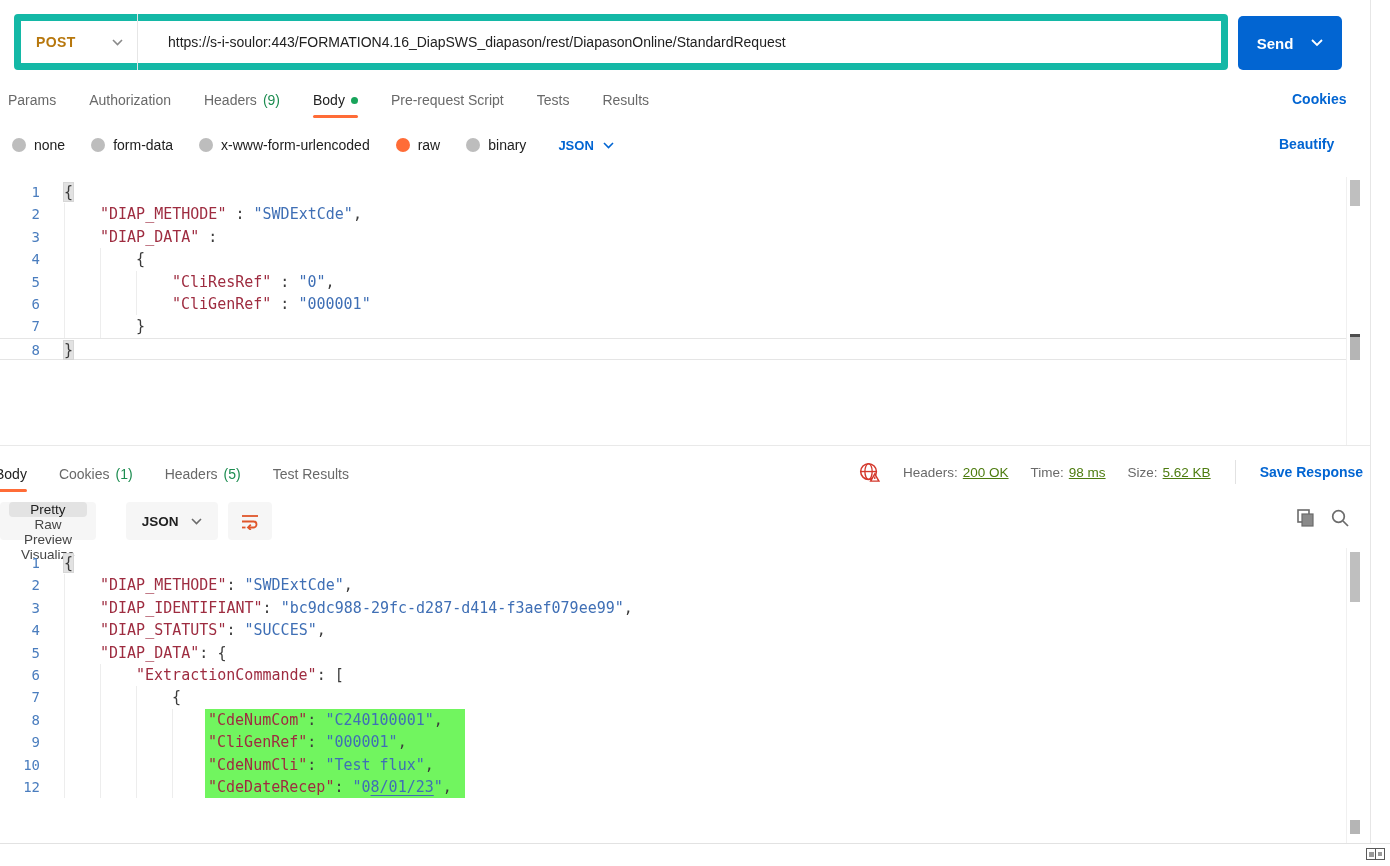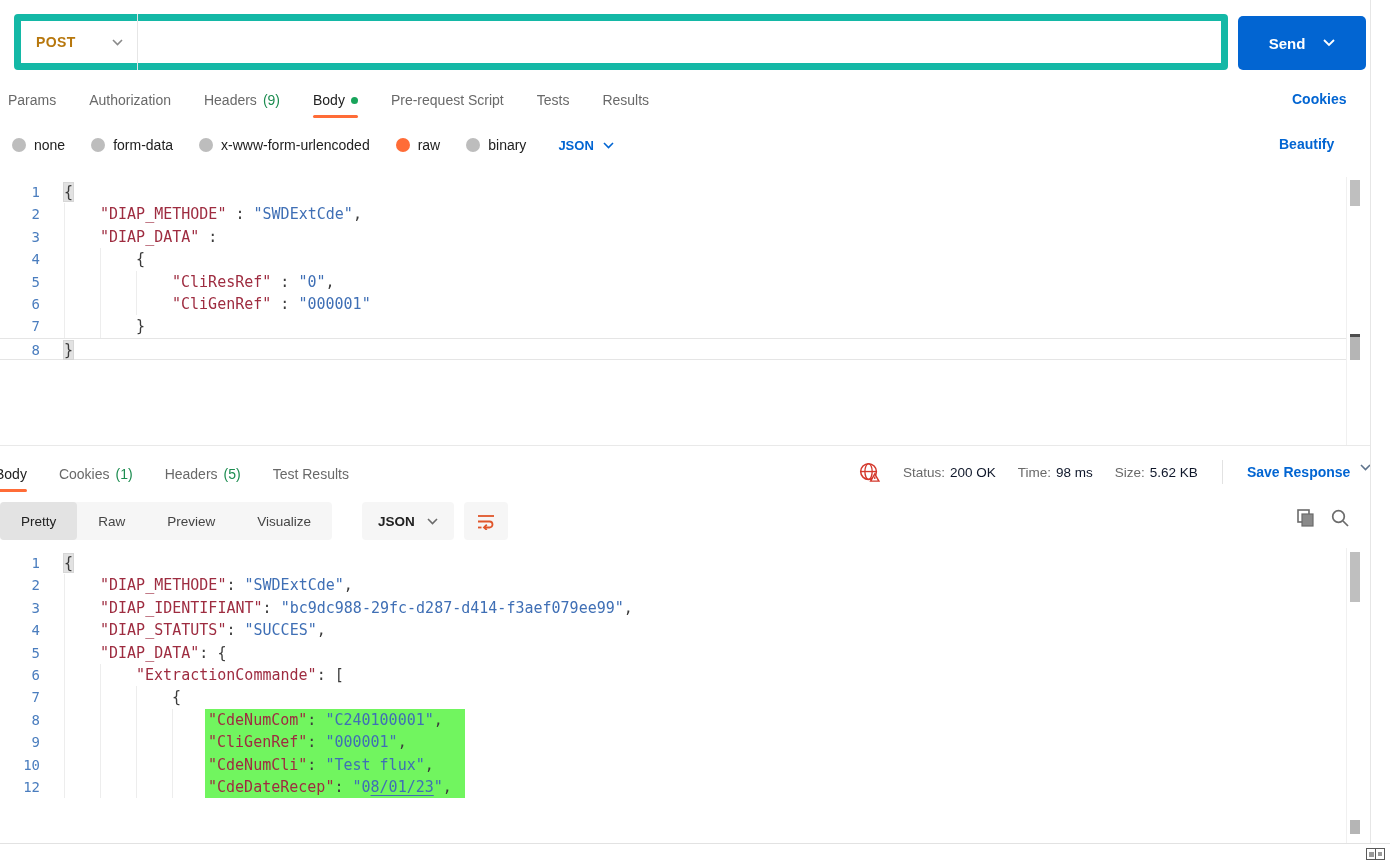--- a/index.html
+++ b/index.html
@@ -5,21 +5,21 @@
   * { margin:0; padding:0; box-sizing:border-box; }
   html,body { width:1390px; height:866px; background:#fff; font-family:"Liberation Sans", sans-serif; overflow:hidden; }
   .abs { position:absolute; }
   #app { position:relative; width:1390px; height:866px; background:#fff; }
 
   
   .url-box { left:14px; top:14px; width:1214px; height:56px; border:7px solid #14b8a6; border-radius:4px; display:flex; align-items:center; background:#fff; }
   .method { width:116px; padding-left:15px; display:flex; align-items:center; justify-content:space-between; padding-right:14px; color:#B7770D; font-weight:700; font-size:14px; letter-spacing:.4px; cursor:pointer; }
   .method-divider { width:1px; height:56px; background:#E6E6E6; }
   .url-text { padding-left:30px; font-size:14px; color:#212121; white-space:nowrap; overflow:hidden; }
-  .send-btn { left:1238px; top:16px; width:128px; height:54px; background:#0265D2; border-radius:5px; display:flex; align-items:center; justify-content:center; gap:18px; color:#fff; font-weight:700; font-size:15px; cursor:pointer; }
+  .send-btn { left:1238px; top:16px; width:104px; height:54px; background:#0265D2; border-radius:5px; display:flex; align-items:center; justify-content:center; gap:18px; color:#fff; font-weight:700; font-size:15px; cursor:pointer; }
 
   
   .req-tabs { left:8px; top:82px; height:36px; display:flex; align-items:center; gap:33px; font-size:14px; color:#696969; }
   .tab { position:relative; height:36px; display:flex; align-items:center; gap:6px; cursor:pointer; white-space:nowrap; }
   .tab .cnt { color:#1C8C50; }
   .tab.active { color:#212121; }
   .tab.active::after { content:""; position:absolute; left:0; right:0; bottom:0; height:3px; background:#FF6C37; border-radius:2px; }
   .dot { width:7px; height:7px; border-radius:50%; background:#18A45B; }
   .link-blue { color:#0265D2; font-size:14px; font-weight:600; cursor:pointer; }
   .cookies-link { left:1292px; top:91px; }
@@ -56,26 +56,26 @@
   .res-track { left:1346px; top:548px; height:295px; }
   .thumb { position:absolute; left:3px; width:10px; background:#BFBFBF; }
   .marker { position:absolute; left:3px; width:10px; background:#B5B5B5; }
   .marker.dark-top { border-top:3px solid #4D4D4D; }
 
   
   .res-divider { left:0; top:445px; width:1370px; height:1px; background:#E9E9E9; }
   .res-tabs { left:-5px; top:455px; height:37px; display:flex; align-items:center; gap:32px; font-size:14px; color:#696969; }
   .res-meta { left:858px; top:455px; height:34px; display:flex; align-items:center; gap:22px; font-size:13.5px; color:#696969; }
   .meta-pair { display:flex; gap:5px; white-space:nowrap; }
-  .meta-val { color:#0f172a; }
+  .meta-val { color:#4d7c0f;text-decoration:underline; }
   .meta-div { width:1px; height:24px; background:#E2E2E2; margin:0 2px; }
   .save-resp { display:flex; align-items:flex-start; gap:10px; color:#0265D2; font-weight:600; font-size:14px; cursor:pointer; }
 
   .res-toolbar { left:0; top:502px; height:38px; display:flex; align-items:center; }
-  .seg-group { display:flex; background:#F6F6F6; border-radius:4px; height:38px; align-items:center; font-size:13.5px; color:#454545; }
+  .seg-group { display:flex; background:#F6F6F6; border-radius:4px; height:38px; align-items:center; font-size:13.5px; color:#454545;flex-direction:column; }
   .seg-item { padding:0 21px; height:38px; display:flex; align-items:center; border-radius:4px; cursor:pointer; }
   .seg-item.active { background:#E3E3E3; color:#212121; }
   .pill { background:#F6F6F6; border-radius:4px; height:38px; display:flex; align-items:center; cursor:pointer; }
   .json-pill { margin-left:30px; padding:0 16px; gap:12px; font-size:13.5px; font-weight:600; color:#212121; }
   .wrap-btn { margin-left:10px; width:44px; justify-content:center; }
   .res-icons { left:1296px; top:508px; display:flex; gap:14px; align-items:center; }
   .icon-btn { cursor:pointer; display:flex; }
 
   
   .right-rail { left:1370px; top:0; width:20px; height:866px; border-left:1px solid #E6E6E6; background:#fff; }
@@ -91,20 +91,21 @@
 <div id="app">
 
   <div class="abs url-box">
     <div class="method">
       <span>POST</span>
       <svg width="11" height="7" viewBox="0 0 11 7">
           <path d="M1 1l4.5 4.5L10 1" fill="none" stroke="#8A8A8A" stroke-width="1.6"></path>
         </svg>
     </div>
     <div class="method-divider"></div>
+    <div class="url-text">https://s-i-soulor:443/FORMATION4.16_DiapSWS_diapason/rest/DiapasonOnline/StandardRequest</div>
   </div>
   <div class="abs send-btn">
     <span>Send</span>
     <svg width="12" height="8" viewBox="0 0 12 8">
         <path d="M1 1l5 5 5-5" fill="none" stroke="#fff" stroke-width="1.8"></path>
       </svg>
   </div>
 
   <div class="abs req-tabs">
     <div class="tab">
@@ -199,21 +200,21 @@
 
   <div class="abs res-meta">
     <svg width="23" height="23" viewBox="0 0 24 24">
       <circle cx="11" cy="11" r="8.2" fill="none" stroke="#D4382C" stroke-width="1.6"></circle>
       <ellipse cx="11" cy="11" rx="3.8" ry="8.2" fill="none" stroke="#D4382C" stroke-width="1.4"></ellipse>
       <path d="M3 11h16" stroke="#D4382C" stroke-width="1.4"></path>
       <path d="M17.5 13.5l4.3 7.5h-8.6z" fill="#fff" stroke="#D4382C" stroke-width="1.5"></path>
       <path d="M17.5 16.3v2.4" stroke="#D4382C" stroke-width="1.4"></path>
     </svg>
     <div class="meta-pair">
-      <span>Status:</span>
+      <span>Headers:</span>
       <span class="meta-val">200 OK</span>
     </div>
     <div class="meta-pair">
       <span>Time:</span>
       <span class="meta-val">98 ms</span>
     </div>
     <div class="meta-pair">
       <span>Size:</span>
       <span class="meta-val">5.62 KB</span>
     </div>

